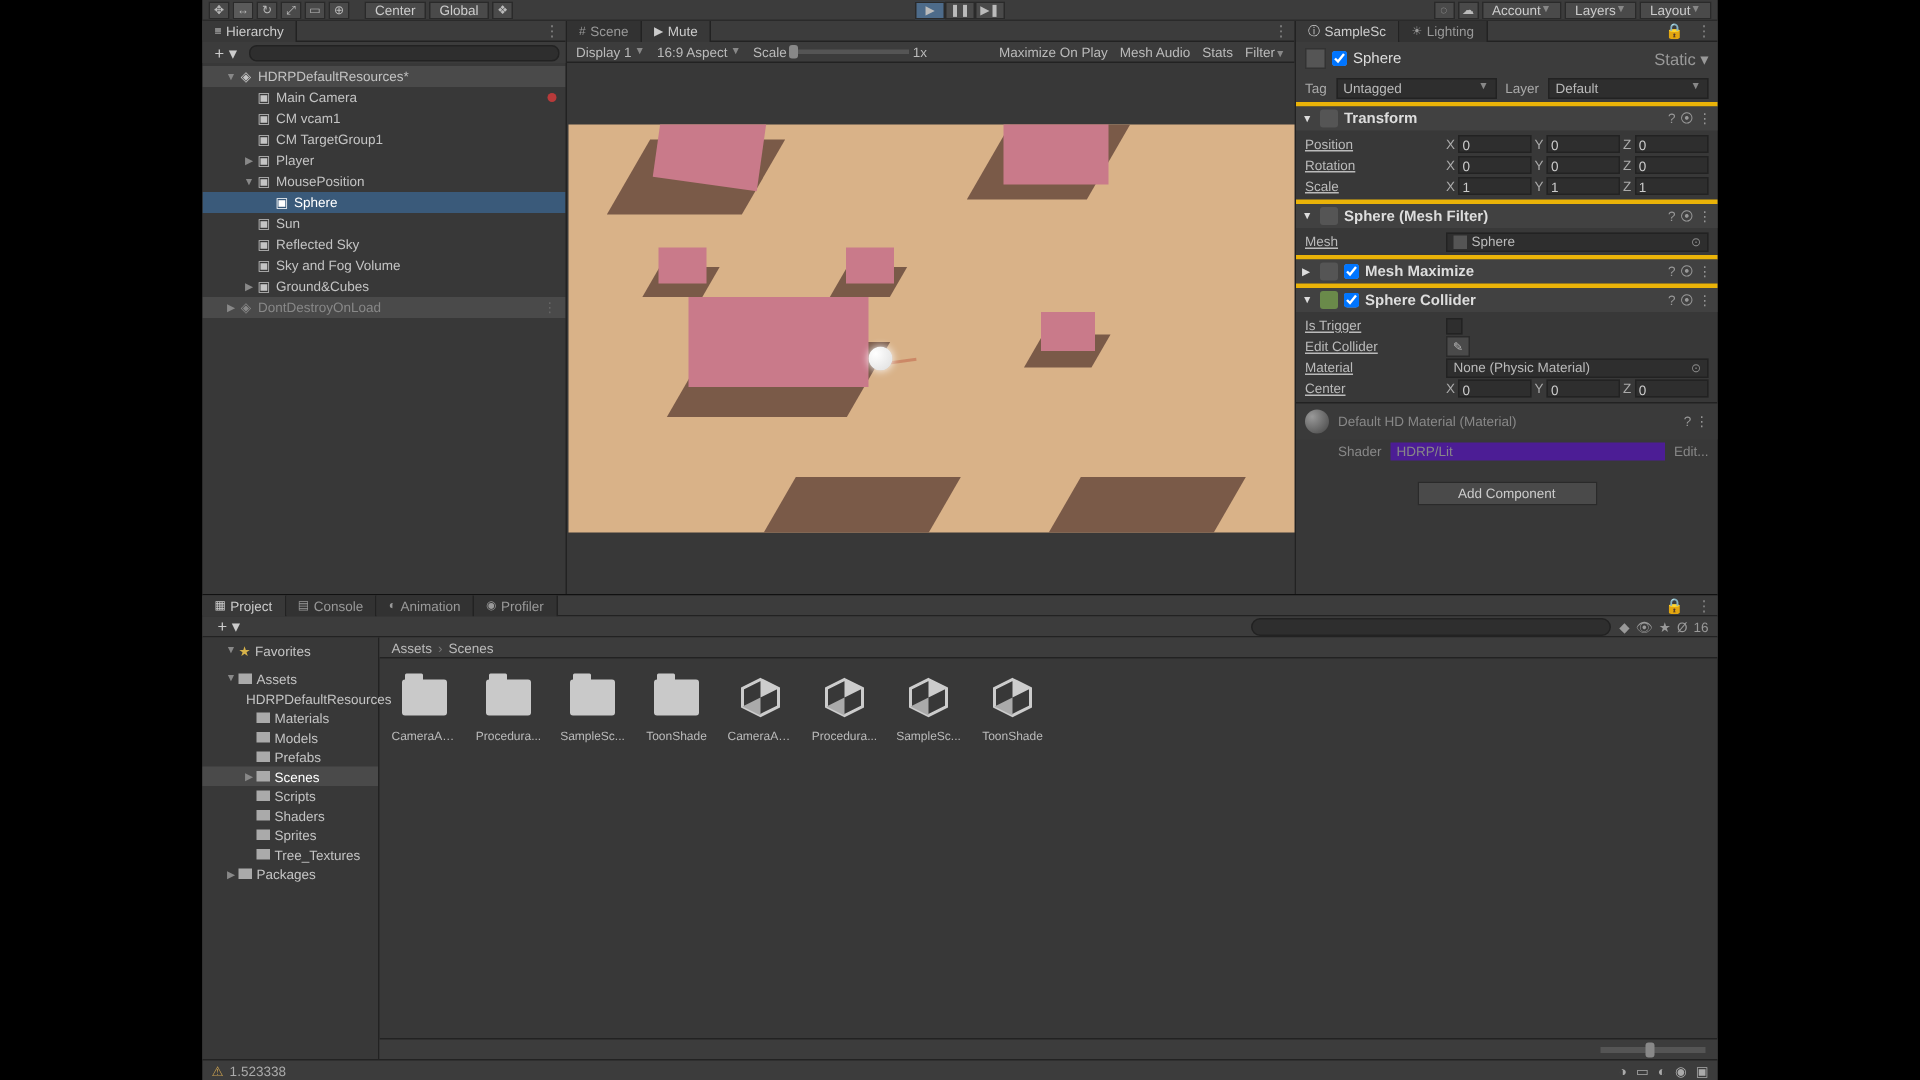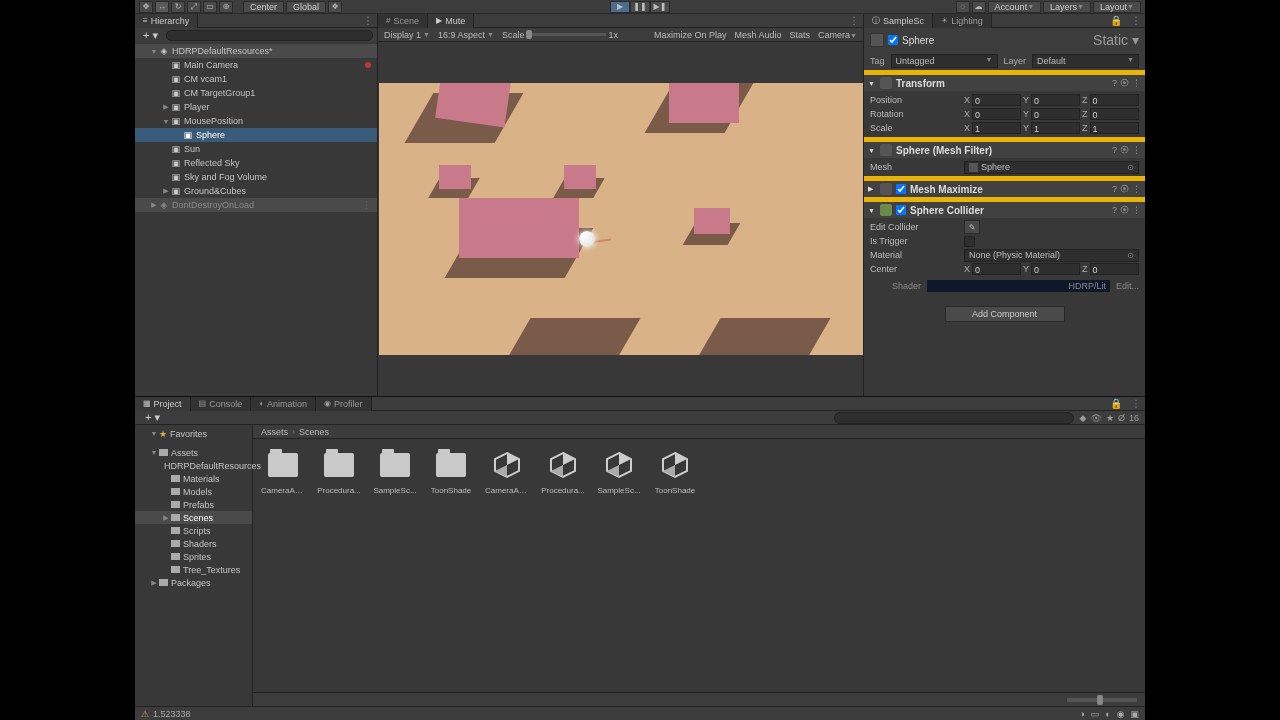--- a/index.html
+++ b/index.html
@@ -42,46 +42,46 @@
   .game-canvas{ width:484px; height:272px; background:#d9b288; position:relative; overflow:hidden;}
   .cube{ position:absolute; background:#c97a8a; }
   .shadow{ position:absolute; background:#7a5a48; transform:skewX(-30deg);}
   .sphere{ position:absolute; width:16px; height:16px; border-radius:50%; background:radial-gradient(circle at 30% 30%, #fff, #ddd); box-shadow:0 0 6px #fff;}
   .arrow{ position:absolute; width:22px; height:2px; background:#c86; }
   .inspector{ width:282px; background:#383838; border-left:1px solid #222; display:flex; flex-direction:column;}
   .insp-head{ padding:4px 6px; display:flex; align-items:center; gap:4px; background:#3c3c3c;}
   .insp-head .cube-ico{ width:14px; height:14px; background:#555; border:1px solid #333;}
   .insp-head input[type=checkbox]{ width:10px; height:10px;}
   .insp-head .name{ font-size:10px; color:#ddd; flex:1;}
-  .insp-head .static{ font-size:14px; color:#999;}
+  .insp-head .static{ font-size:11px; color:#999;}
   .insp-sub{ padding:2px 6px; display:flex; align-items:center; gap:6px; font-size:9px; color:#aaa; background:#3c3c3c;}
   .insp-sub .field{ background:#2e2e2e; border:1px solid #222; padding:1px 4px; color:#bbb; flex:1; font-size:9px;}
-  .component{ border-top:5px solid #eab308;}
+  .component{ border-top:3px solid #eab308;}
   .comp-head{ height:16px; background:#414141; display:flex; align-items:center; gap:4px; padding:0 4px; font-size:10px; color:#ddd;}
   .comp-head .fold{ font-size:7px; width:8px;}
   .comp-head .cico{ width:12px; height:12px; background:#555; border-radius:2px;}
   .comp-head .title{ flex:1; font-weight:bold;}
   .comp-head .hicons{ display:flex; gap:3px; font-size:9px; color:#999;}
   .comp-body{ padding:2px 6px;}
   .prop-row{ display:flex; align-items:center; height:14px; font-size:9px; color:#bbb; gap:4px;}
-  .prop-row .lbl{ width:90px;}
+  .prop-row .lbl{ width:90px;text-decoration:underline;}
   .prop-row .xyz{ flex:1; display:flex; gap:2px;}
   .prop-row .axv{ display:flex; align-items:center; gap:2px; flex:1;}
   .prop-row .axv .ax{ color:#aaa;}
   .prop-row .axv .val{ flex:1; background:#2e2e2e; border:1px solid #222; padding:0 2px; color:#ccc; font-size:9px; height:12px; line-height:12px;}
   .obj-field{ flex:1; background:#2e2e2e; border:1px solid #222; padding:1px 4px; color:#bbb; font-size:9px; display:flex; align-items:center; height:13px;}
   .obj-field .oico{ width:9px; height:9px; background:#555; margin-right:3px;}
   .obj-field .pick{ margin-left:auto; color:#888; font-size:8px;}
   .checkbox-sq{ width:11px; height:11px; background:#2e2e2e; border:1px solid #222;}
   .add-comp{ margin:8px auto; width:120px; height:16px; background:#4a4a4a; border:1px solid #2a2a2a; color:#ccc; font-size:9px; display:flex; align-items:center; justify-content:center;}
   .material-slot{ background:#3a3a3a; padding:4px 6px; display:flex; align-items:center; gap:6px; border-top:1px solid #222;}
   .material-slot .mball{ width:16px; height:16px; border-radius:50%; background:radial-gradient(circle at 30% 30%, #999, #444);}
   .material-slot .mname{ color:#888; font-size:9px;}
   .shader-row{ padding:2px 6px 6px 28px; display:flex; gap:6px; font-size:9px; color:#888; align-items:center;}
-  .shader-row .sf{ background:#0f172a; padding:1px 4px; flex:1;text-align:right;}
+  .shader-row .sf{ background:#4c1d95; padding:1px 4px; flex:1;}
   .bottom{ height:310px; display:flex; flex-direction:column; border-top:1px solid #111; background:#383838;}
   .proj-tabs{ height:14px; background:#3c3c3c; display:flex; align-items:center; border-bottom:1px solid #222;}
   .proj-toolbar{ height:14px; background:#3c3c3c; display:flex; align-items:center; padding:0 6px; border-bottom:1px solid #222;}
   .search-slot{ margin-left:auto; width:240px; height:12px; background:#2e2e2e; border:1px solid #222; border-radius:6px;}
   .proj-icons{ display:flex; gap:4px; margin-left:6px; color:#999; font-size:9px;}
   .proj-body{ flex:1; display:flex;}
   .proj-tree{ width:118px; background:#383838; border-right:1px solid #222; padding-top:2px;}
   .proj-tree .tree-row{ font-size:9px; height:13px;}
   .proj-tree .selected{ background:#4a4a4a;}
   .fav-ico{ color:#d6b24a; margin-right:3px;}
@@ -251,21 +251,21 @@
               <div style="width:80px; height:3px; background:#555; position:relative;">
                 <div style="position:absolute;left:0;top:-3px;width:6px;height:9px;background:#888;border-radius:2px;"></div>
               </div> 
               <span>1x</span>
             </div>
         </div>
         <div class="gt-right">
           <span>Maximize On Play</span>
           <span>Mesh Audio</span>
           <span>Stats</span>
-          <span><span>Camera</span><span class="dd">▼</span></span>
+          <span><span>Filter</span><span class="dd">▼</span></span>
         </div>
       </div>
       <div class="viewport">
         <div class="game-canvas">
 
           <div class="shadow" style="left:40px; top:10px; width:90px; height:50px;"></div>
           <div class="cube" style="left:60px; top:-20px; width:70px; height:60px; transform:rotate(8deg);"></div>
           <div class="shadow" style="left:280px; top:0px; width:80px; height:50px;"></div>
           <div class="cube" style="left:290px; top:-30px; width:70px; height:70px;"></div>
           <div class="shadow" style="left:55px; top:95px; width:40px; height:20px;"></div>
@@ -420,26 +420,26 @@
           <input type="checkbox" checked="" style="width: 10px; height: 10px;">
           <span class="title">Sphere Collider</span>
           <span class="hicons">
               <span>?</span>
               <span>⦿</span>
               <span>⋮</span>
             </span>
         </div>
         <div class="comp-body">
           <div class="prop-row">
+              <span class="lbl">Is Trigger</span>
+            <div class="checkbox-sq"></div>
+          </div>
+          <div class="prop-row">
               <span class="lbl">Edit Collider</span>
             <div class="edit-collider">✎</div>
-          </div>
-          <div class="prop-row">
-              <span class="lbl">Is Trigger</span>
-            <div class="checkbox-sq"></div>
           </div>
           <div class="prop-row">
               <span class="lbl">Material</span>
             <div class="obj-field">
                 <span>None (Physic Material)</span>
                 <span class="pick">⊙</span>
               </div>
           </div>
           <div class="prop-row">
               <span class="lbl">Center</span>
@@ -454,20 +454,25 @@
                 </div>
               <div class="axv">
                   <span class="ax">Z</span>
                   <span class="val">0</span>
                 </div>
             </div>
           </div>
         </div>
       </div>
 
+      <div class="material-slot">
+        <div class="mball"></div>
+        <span class="mname">Default HD Material (Material)</span>
+        <span class="hicons" style="margin-left:auto; color:#999; font-size:9px;"><span>?</span> <span>⋮</span></span>
+      </div>
       <div class="shader-row">
         <span>Shader</span>
         <div class="sf"><span>HDRP/Lit</span></div>
         <span style="color:#888;">Edit...</span>
       </div>
 
       <div class="add-comp">Add Component</div>
     </div>
   </div>
 

